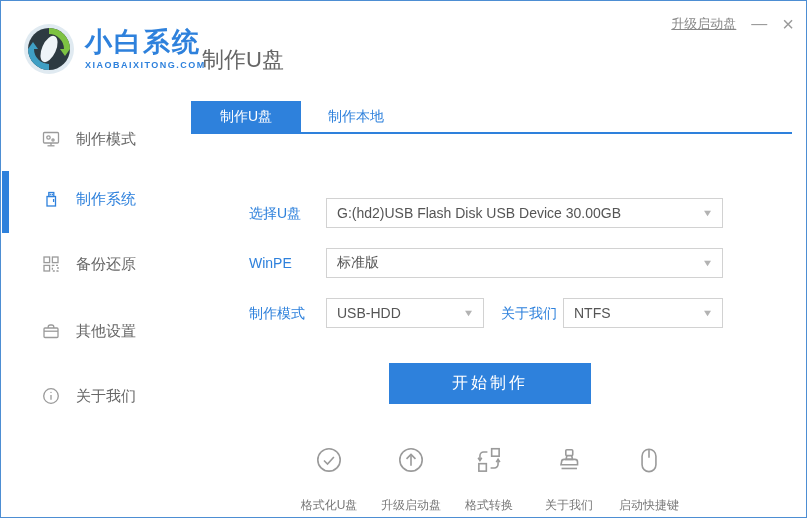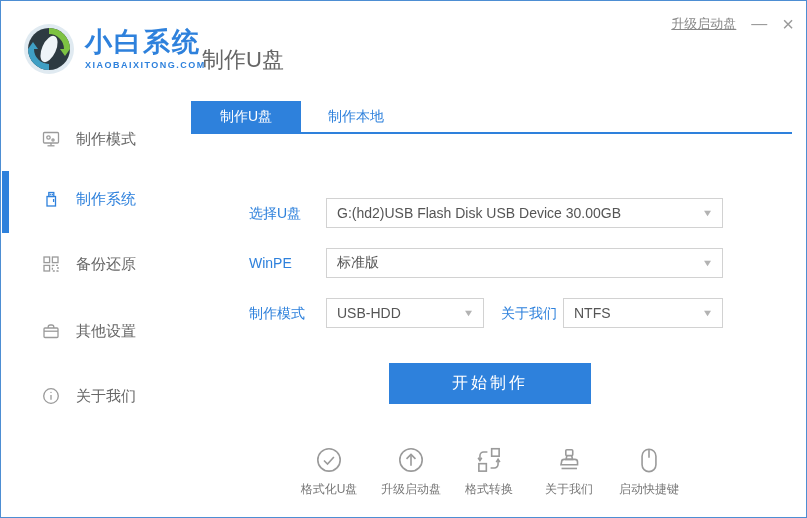--- a/index.html
+++ b/index.html
@@ -44,21 +44,21 @@
   #lab-winpe{left:248px;top:247px;} #sel-winpe{left:325px;top:247px;width:397px;}
   #lab-mode{left:248px;top:297px;}  #sel-mode{left:325px;top:297px;width:158px;}
   #lab-part{left:500px;top:297px;}  #sel-part{left:562px;top:297px;width:160px;}
 
   
   .start{position:absolute;left:388px;top:362px;width:202px;height:41px;background:#2e81dc;color:#fff;border:none;font-size:16px;letter-spacing:3px;cursor:pointer;font-family:Liberation Sans, sans-serif;}
 
   
   .f-item{position:absolute;top:444px;width:84px;text-align:center;cursor:pointer;}
   .f-item .ficon{display:inline-flex;width:32px;height:32px;}
-  .f-item .flabel{display:block;font-size:12px;color:#777;margin-top:0;white-space:nowrap;}
+  .f-item .flabel{display:block;font-size:12px;color:#777;margin-top:16px;white-space:nowrap;}
   #fa-0{left:286px;} #fa-1{left:368px;} #fa-2{left:446px;} #fa-3{left:526px;} #fa-4{left:606px;}
 
   svg{display:block;}
 </style>
 </head>
 <body>
 
 <div class="window">
 
   <div class="titlebar">

